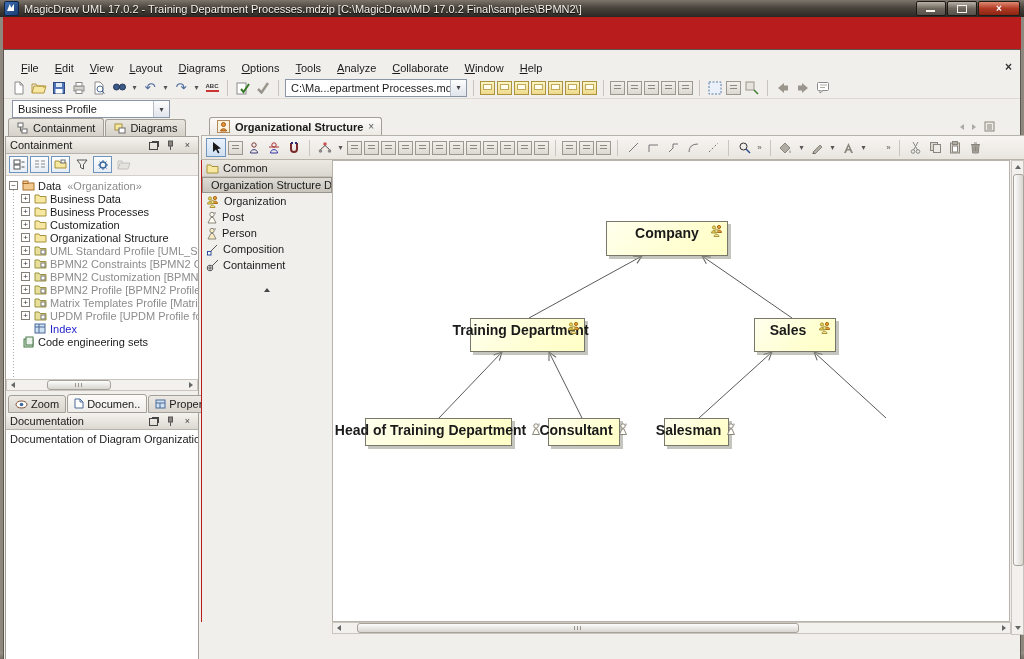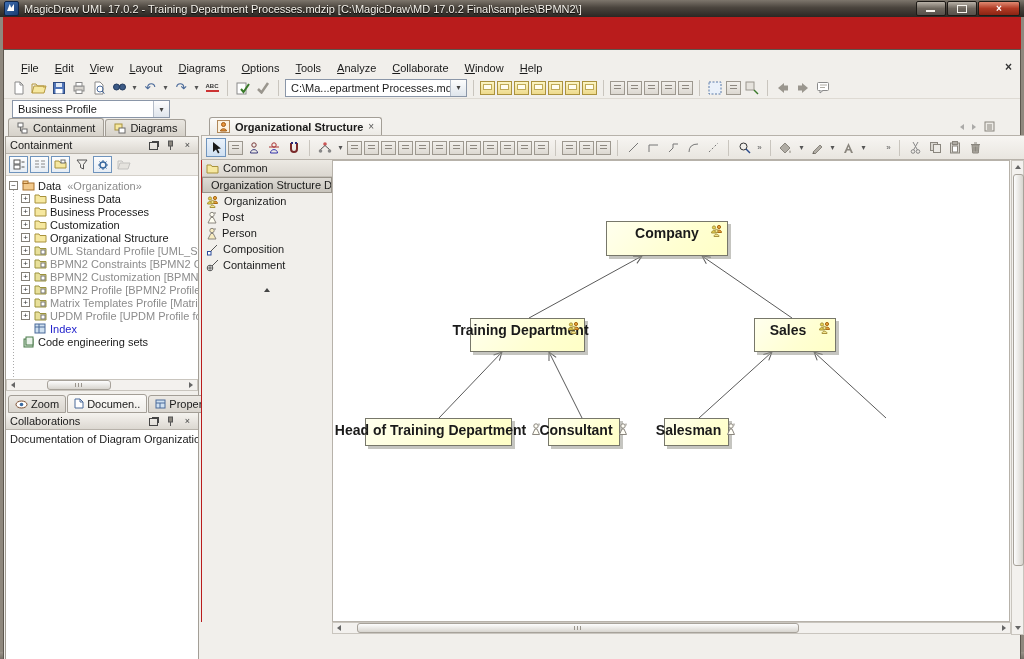--- a/index.html
+++ b/index.html
@@ -506,21 +506,21 @@
         <span class="btab">
           <svg width="11" height="10">
               <rect x="1" y="1" width="9" height="8" fill="#cfe0f0" stroke="#4a6a9a"></rect>
               <path d="M1 4h9M5 4v5" stroke="#4a6a9a"></path>
             </svg>
           <span>Properties</span>
         </span>
       </div>
 
       <div class="phead" style="position:absolute;left:0;top:276px;width:192px;">
-        <span class="ptitle">Collaborations</span>
+        <span class="ptitle">Documentation</span>
         <span class="pbtn">
             <span class="rest-g"></span>
           </span>
         <span class="pbtn">
             <svg width="9" height="11">
               <rect x="2.5" y="1" width="4" height="5" fill="#8a867e" stroke="#555"></rect>
               <path d="M4.5 6 v4" stroke="#555"></path>
             </svg>
           </span>
         <span class="pbtn">×</span>

